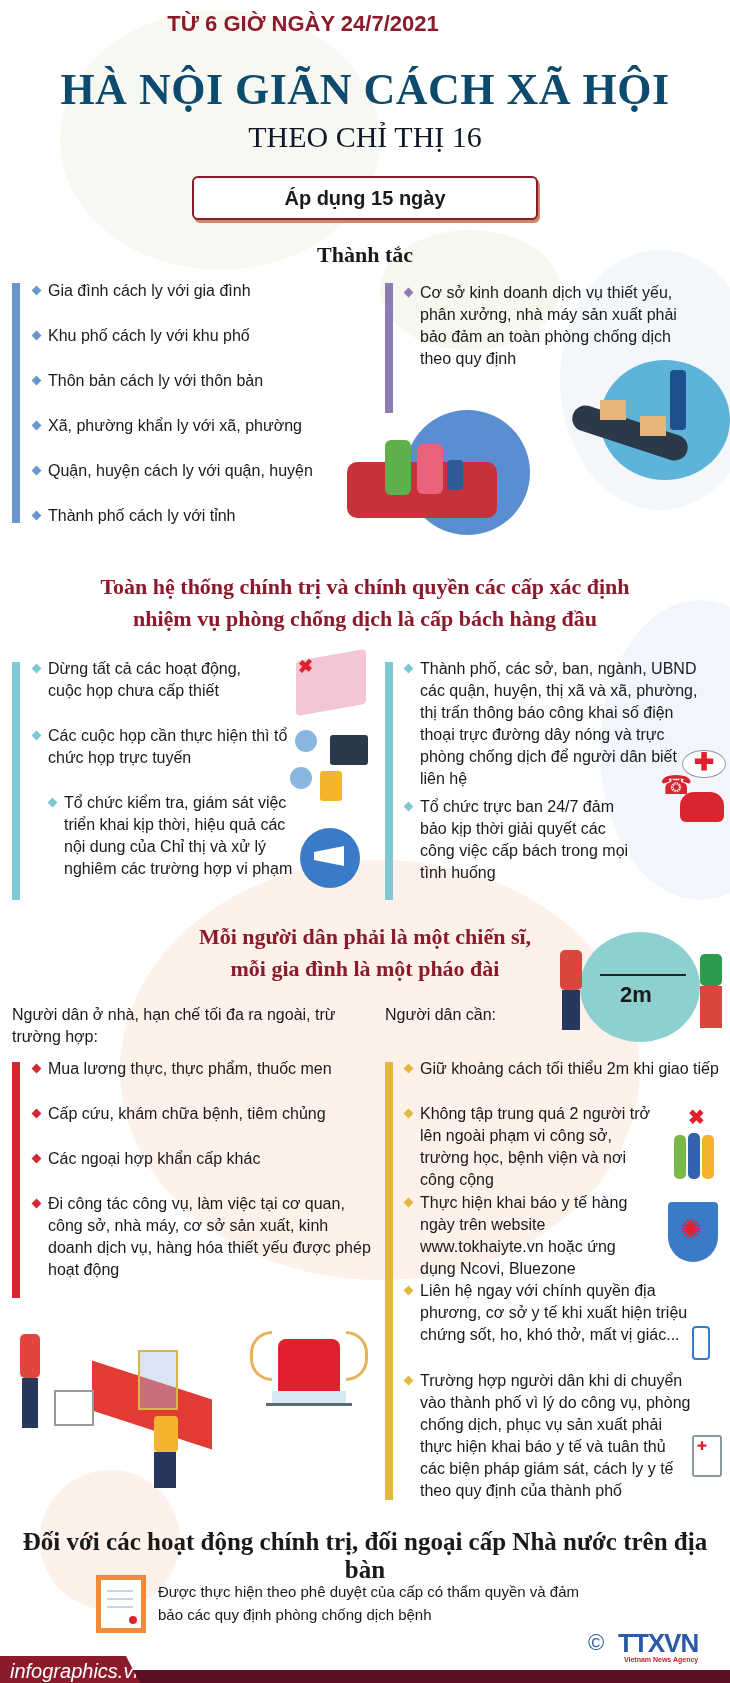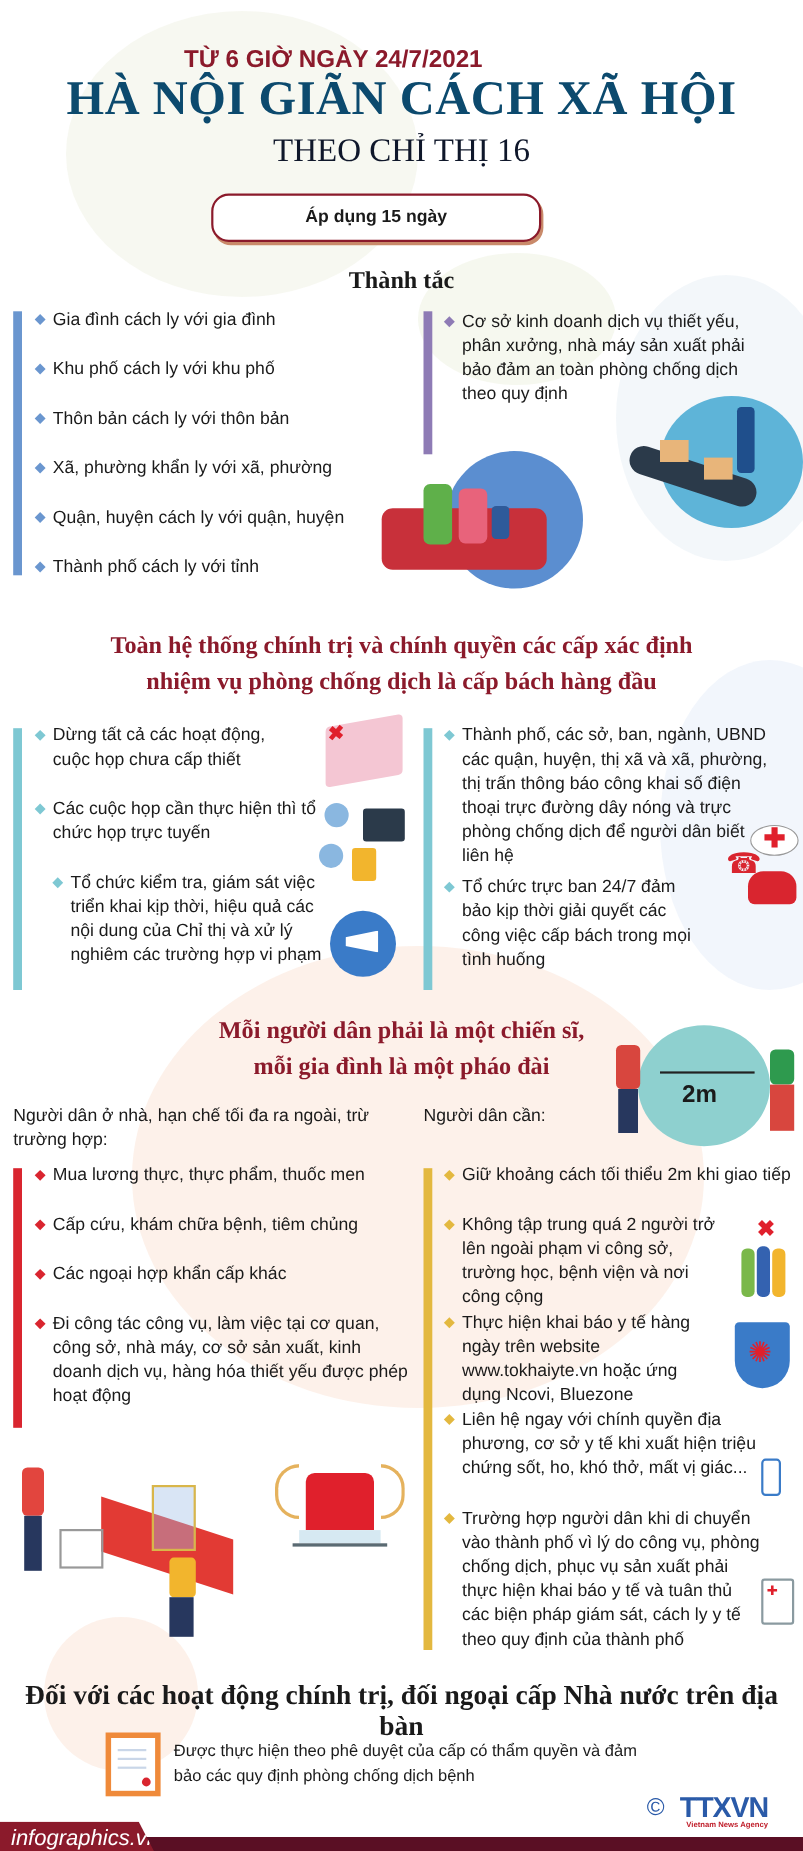--- a/index.html
+++ b/index.html
@@ -17,24 +17,24 @@
 </head>
 <body>
 
 <div class="bgblob" style="left:60px;top:10px;width:320px;height:260px;background:#e9ecd8"></div>
 <div class="bgblob" style="left:380px;top:230px;width:180px;height:120px;background:#e4ecd2"></div>
 <div class="bgblob" style="left:560px;top:250px;width:200px;height:260px;background:#dde8f2"></div>
 <div class="bgblob" style="left:120px;top:860px;width:520px;height:420px;background:#fad6c4"></div>
 <div class="bgblob" style="left:600px;top:600px;width:200px;height:300px;background:#dbe5f5"></div>
 <div class="bgblob" style="left:40px;top:1470px;width:140px;height:140px;background:#fad6c4"></div>
 
-<div class="abs center" style="left:0;top:41px;width:606px;font-family:'Liberation Sans',sans-serif;font-weight:bold;font-size:22px;color:#8b1a2b">TỪ 6 GIỜ NGÀY 24/7/2021</div>
+<div class="abs center" style="left:0;top:11px;width:606px;font-family:'Liberation Sans',sans-serif;font-weight:bold;font-size:22px;color:#8b1a2b">TỪ 6 GIỜ NGÀY 24/7/2021</div>
 <div class="abs center serif" style="left:0;top:64px;width:730px;font-size:44px;font-weight:bold;color:#0c4a6e;letter-spacing:0.5px">HÀ NỘI GIÃN CÁCH XÃ HỘI</div>
 <div class="abs center serif" style="left:0;top:120px;width:730px;font-size:30px;color:#0f172a">THEO CHỈ THỊ 16</div>
-<div class="abs center" style="left:192px;top:176px;width:300px;height:44px;border:2px solid #8b1a2b;border-radius:16px;background:#fff;box-shadow:2px 3px 0 #c98a6a;line-height:40px;font-weight:bold;font-size:16px">
+<div class="abs center" style="left:192px;top:176px;width:346px;height:44px;border:2px solid #8b1a2b;border-radius:6px;background:#fff;box-shadow:2px 3px 0 #c98a6a;line-height:40px;font-weight:bold;font-size:20px">
   <span>Áp dụng 15 ngày</span>
 </div>
 
 <div class="sec-title" style="top:242px;font-size:22px;color:#1a1a1a">Thành tắc</div>
 <div class="bar" style="left:12px;top:283px;height:240px;background:#6a96cf"></div>
 <div class="item" style="--dc:#6a96cf;left:32px;top:280px">Gia đình cách ly với gia đình</div>
 <div class="item" style="--dc:#6a96cf;left:32px;top:325px">Khu phố cách ly với khu phố</div>
 <div class="item" style="--dc:#6a96cf;left:32px;top:370px">Thôn bản cách ly với thôn bản</div>
 <div class="item" style="--dc:#6a96cf;left:32px;top:415px">Xã, phường khẩn ly với xã, phường</div>
 <div class="item" style="--dc:#6a96cf;left:32px;top:460px">Quận, huyện cách ly với quận, huyện</div>

